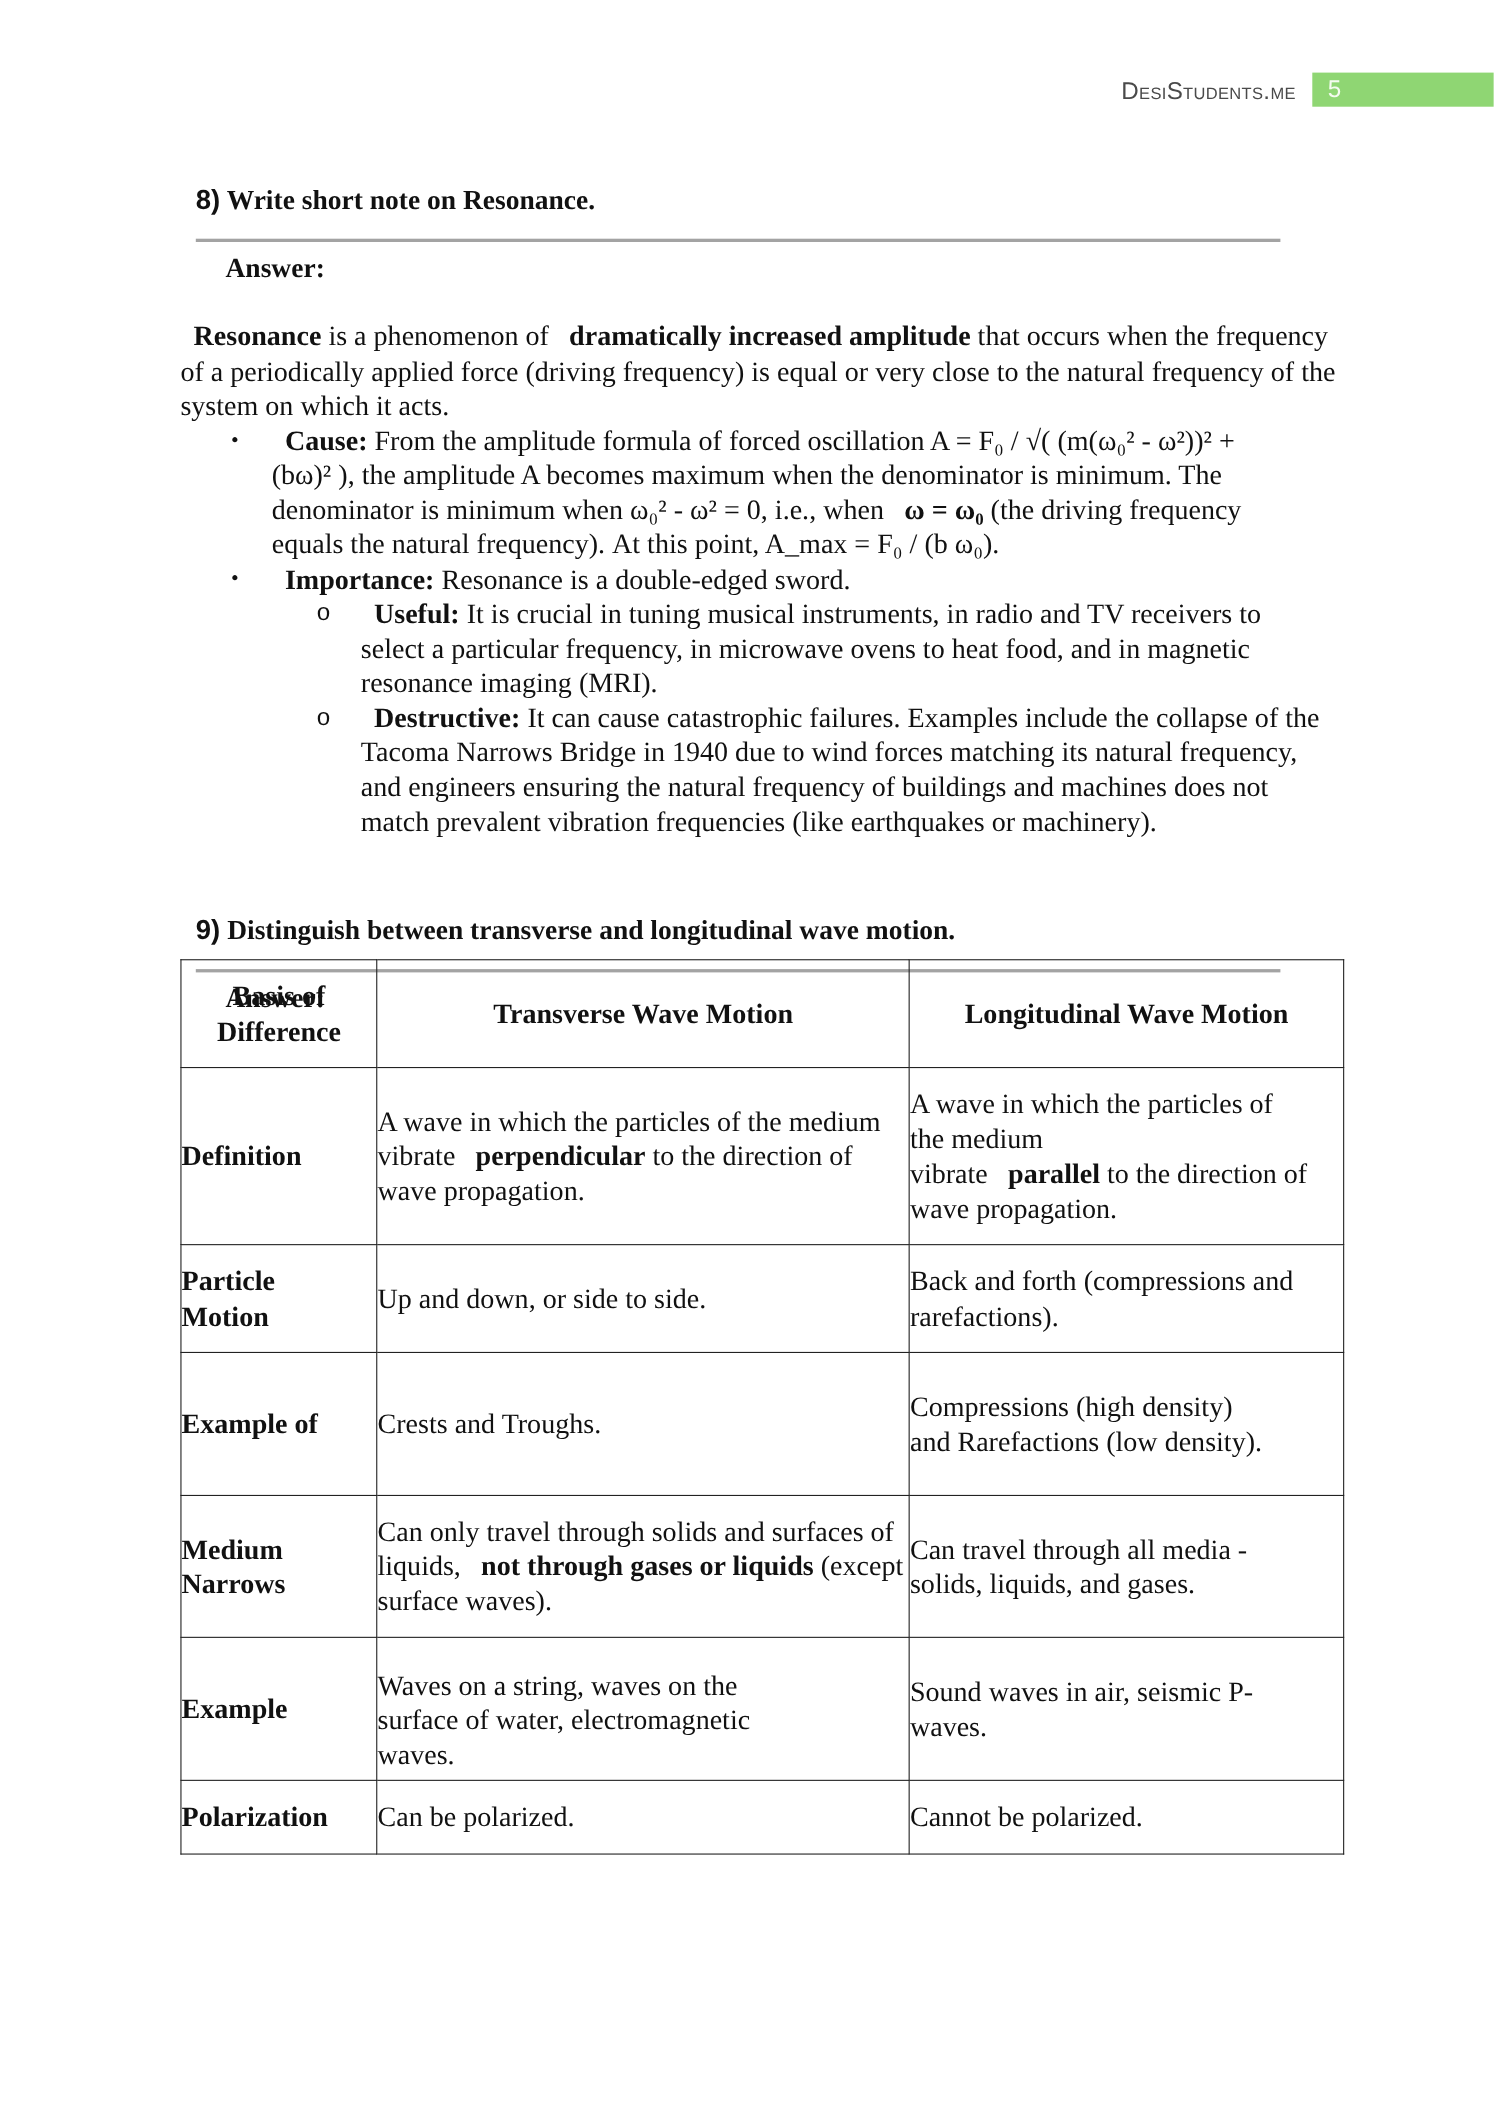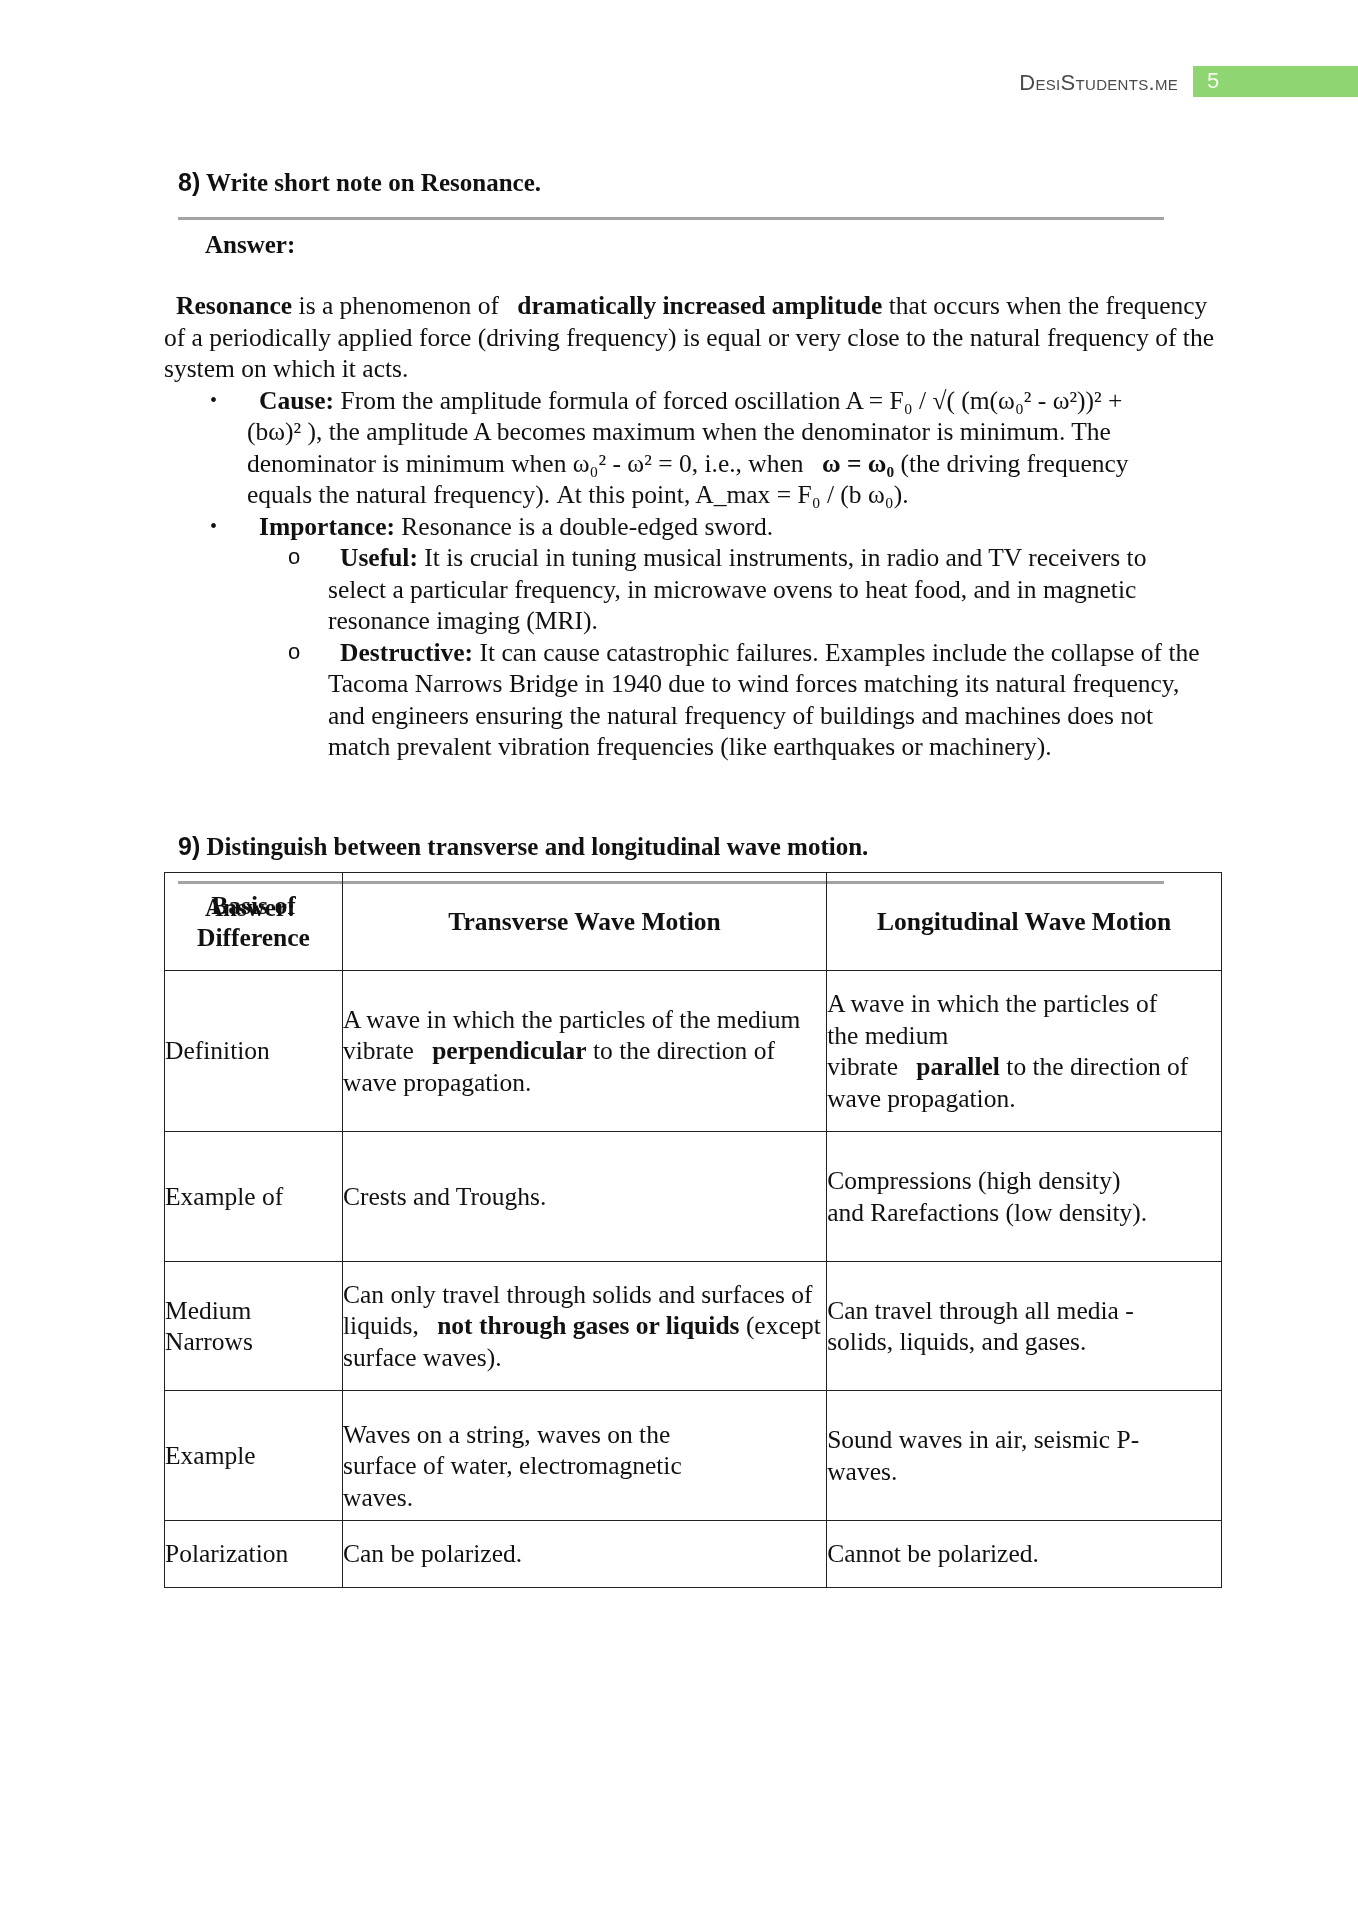--- a/index.html
+++ b/index.html
@@ -25,21 +25,21 @@
   .sub-mark { position: absolute; left: 124px; top: -1px; font-size: 22px; font-family: "Liberation Sans", "DejaVu Sans", sans-serif; }
   b { font-weight: bold; margin-left: 12px; }
   
   table.cmp { position: absolute; left: 164px; top: 872px; border-collapse: collapse; width: 1058px;
               font-size: 25.5px; line-height: 31.5px; }
   table.cmp td, table.cmp th { border: 1.5px solid #222; vertical-align: middle; padding: 0; }
   table.cmp th { font-weight: bold; text-align: center; }
   .c1 { width: 181px; }
   .c2 { width: 492px; }
   .c3 { width: 398px; }
-  td.rowhead { font-weight: normal; text-align: left; padding-left: 0; margin-left: 48px; }
+  td.rowhead { font-weight: bold; text-align: left; padding-left: 0; margin-left: 48px; }
   td.cell { padding-left: 27px; padding-right: 10px; }
   .hdr-row { height: 98px; }
   .r-def { height: 161px; }
   .r-part { height: 98px; }
   .r-cons { height: 130px; }
   .r-med { height: 129px; }
   .r-ex { height: 130px; }
   .r-pol { height: 67px; }
 </style>
 </head>
@@ -91,20 +91,25 @@
       <tr class="hdr-row">
     <th class="c1"><span style="display:inline-block;width:130px;">Basis of Difference</span></th>
     <th class="c2">Transverse Wave Motion</th>
     <th class="c3">Longitudinal Wave Motion</th>
   </tr>
   <tr class="r-def">
     <td class="rowhead">Definition</td>
     <td class="cell"><span>A wave in which the particles of the medium vibrate </span><b>perpendicular</b><span> to the direction of wave propagation.</span></td>
     <td class="cell"><span style="display:inline-block;width:340px;">A wave in which the particles of the medium</span><br><span>vibrate </span><b>parallel</b><span> to the direction of wave propagation.</span></td>
   </tr>
+  <tr class="r-part">
+    <td class="rowhead"><span style="display:inline-block;width:100px;">Particle Motion</span></td>
+    <td class="cell">Up and down, or side to side.</td>
+    <td class="cell">Back and forth (compressions and rarefactions).</td>
+  </tr>
   <tr class="r-cons">
     <td class="rowhead">Example of</td>
     <td class="cell">Crests and Troughs.</td>
     <td class="cell"><span style="display:inline-block;width:335px;">Compressions (high density) and Rarefactions (low density).</span></td>
   </tr>
   <tr class="r-med">
     <td class="rowhead"><span style="display:inline-block;width:100px;">Medium Narrows</span></td>
     <td class="cell"><span>Can only travel through solids and surfaces of liquids, </span><b>not through gases or liquids</b><span> (except surface waves).</span></td>
     <td class="cell"><span style="display:inline-block;width:345px;">Can travel through all media - solids, liquids, and gases.</span></td>
   </tr>

